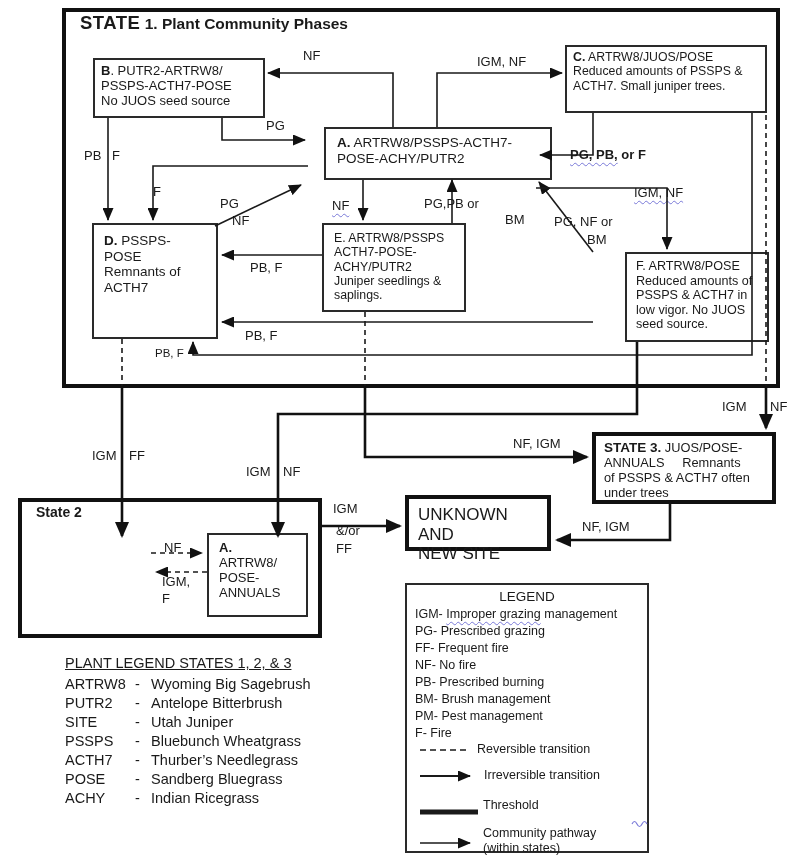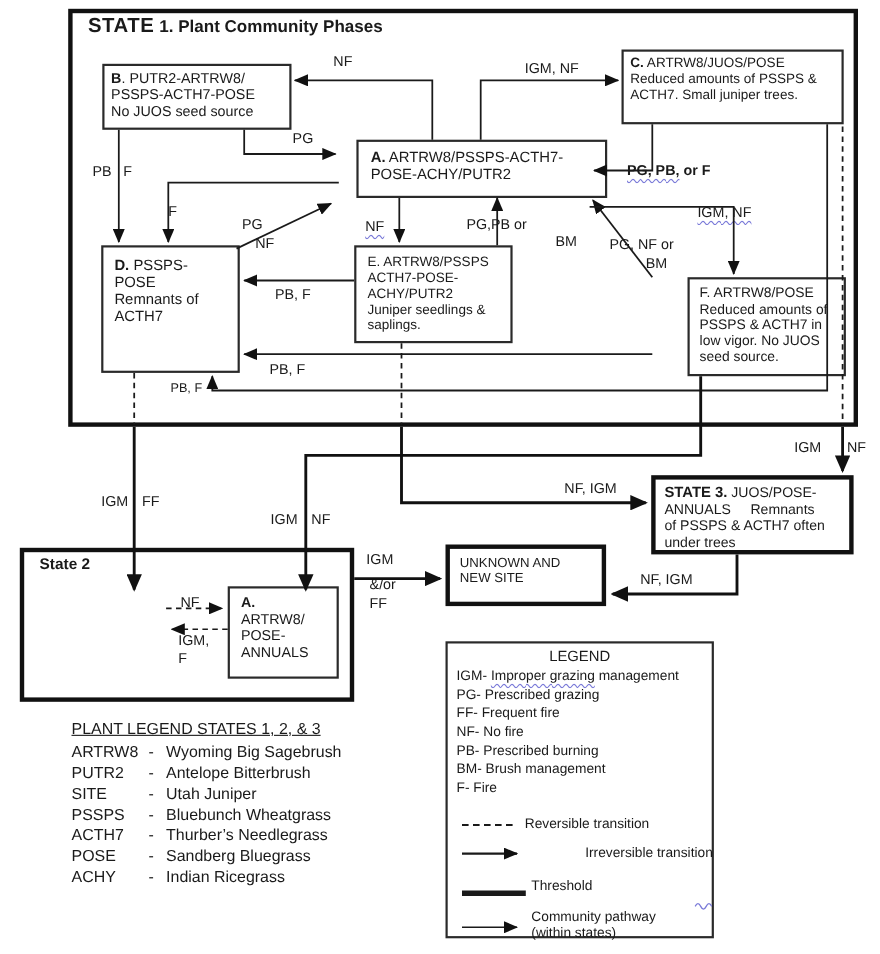--- a/index.html
+++ b/index.html
@@ -74,21 +74,21 @@
   </div>
 
   <div class="box thick" style="left:592px;top:432px;width:176px;height:64px;">
     <div class="btxt" style="font-size:12.8px;padding:4px 3px 3px 8px;"><b style="font-size:13.5px;">STATE 3.</b><span class="wrap">  JUOS/POSE-
 ANNUALS&nbsp;&nbsp;&nbsp;&nbsp;&nbsp;Remnants
 of PSSPS &amp; ACTH7 often
 under trees</span></div>
   </div>
 
   <div class="box thick" style="left:405px;top:495px;width:138px;height:48px;">
-    <div class="btxt" style="font-size:12px;padding:6px 4px 3px 9px;"><span class="wrap">UNKNOWN AND
+    <div class="btxt" style="font-size:17px;padding:6px 4px 3px 9px;"><span class="wrap">UNKNOWN AND
 NEW SITE</span></div>
   </div>
 
   <div class="box thick" style="left:18px;top:498px;width:296px;height:132px;"></div>
   <div class="title2">State 2</div>
   <div class="box" style="left:207px;top:533px;width:97px;height:80px;">
     <div class="btxt" style="font-size:13px;padding:5px 3px 3px 10px;"><b>A.</b><span class="wrap">
 ARTRW8/
 POSE-
 ANNUALS</span></div>
@@ -140,26 +140,27 @@
 
   <div class="legendbox">
     <div class="lg-title">LEGEND</div>
     <div class="lg-items">
       <div><span>IGM- </span><span class="sq">Improper grazing</span><span> management</span></div>
       <div><span>PG- Prescribed grazing</span></div>
       <div><span>FF- Frequent fire</span></div>
       <div><span>NF- No fire</span></div>
       <div><span>PB- Prescribed burning</span></div>
       <div><span>BM- Brush management</span></div>
+      <div><span>PM- Pest management</span></div>
       <div><span>F- Fire</span></div>
     </div>
   </div>
 
   <div class="lg-sym" style="left:477px;top:742px;z-index:2;">Reversible transition</div>
-  <div class="lg-sym" style="left:484px;top:768px;z-index:2;margin-left:48px;">Irreversible transition</div>
+  <div class="lg-sym" style="left:484px;top:768px;z-index:2;">Irreversible transition</div>
   <div class="lg-sym" style="left:483px;top:798px;z-index:2;">Threshold</div>
   <div class="lg-sym pre" style="left:483px;top:826px;z-index:2;line-height:15px;">Community pathway
 (within states)</div>
 
   <svg id="lines" width="800" height="867">
     <defs>
       <marker id="ah" markerUnits="userSpaceOnUse" markerWidth="13" markerHeight="11" refX="12" refY="5.5" orient="auto">
         <path d="M0,0 L13,5.5 L0,11 Z" fill="#111"></path>
       </marker>
       <marker id="ahb" markerUnits="userSpaceOnUse" markerWidth="16" markerHeight="14" refX="14" refY="7" orient="auto">

